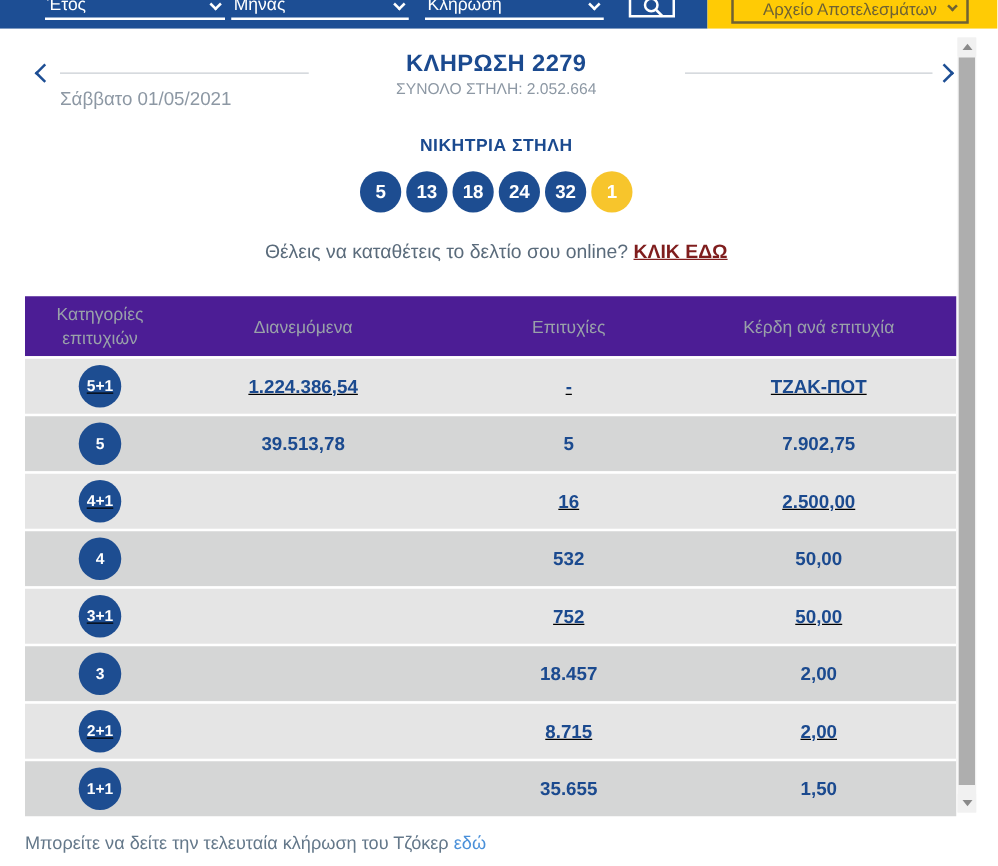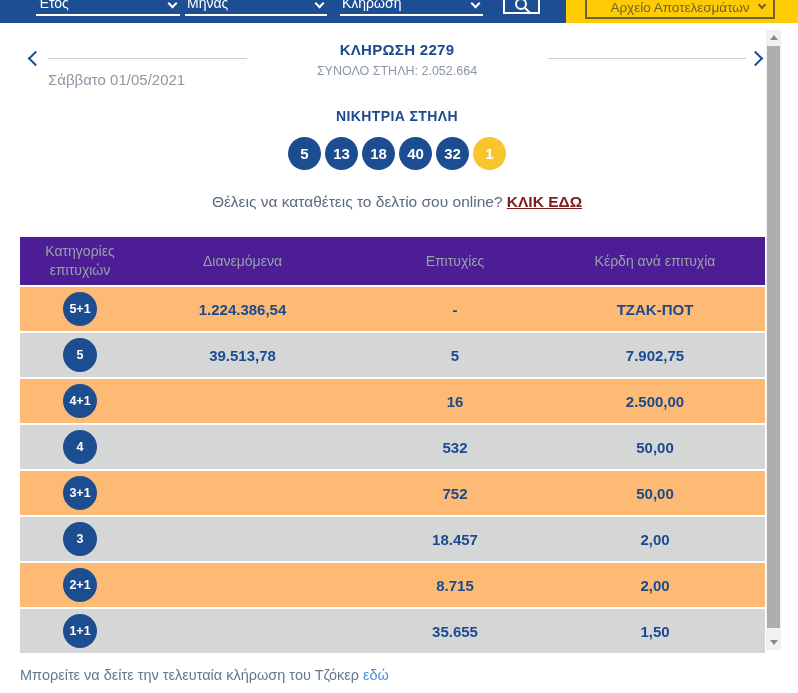--- a/index.html
+++ b/index.html
@@ -27,21 +27,21 @@
   .archive-btn .chev { position:absolute; right:8px; top:6px; width:6px; height:6px; }
 
   
   .nav-chev { position:absolute; width:11px; height:11px; color:#1d4e94; cursor:pointer; }
   #nav-prev { left:30px;  top:53px; border-left:2px solid currentColor;  border-bottom:2px solid currentColor; transform:rotate(45deg); }
   #nav-next { left:750px; top:53px; border-right:2px solid currentColor; border-top:2px solid currentColor;  transform:rotate(45deg); }
   .nav-line { position:absolute; top:58px; height:1px; background:#c9ced3; }
   #line-l { left:48px;  width:199px; }
   #line-r { left:548px; width:198px; }
   #draw-title { position:absolute; left:0; top:41px; width:794px; text-align:center;
-                color:#1b4a8f; font-size:15px; font-weight:bold; letter-spacing:.3px; }
+                color:#1b4a8f; font-size:19px; font-weight:bold; letter-spacing:.3px; }
   #draw-total { position:absolute; left:0; top:64px; width:794px; text-align:center;
                 color:#8d98a4; font-size:12.5px; }
   #draw-date  { position:absolute; left:48px; top:71px; color:#8d98a4; font-size:15px; }
 
   
   #win-heading { position:absolute; left:0; top:108px; width:794px; text-align:center;
                  color:#1b4a8f; font-size:14px; font-weight:bold; letter-spacing:.4px; }
   #balls { position:absolute; left:0; top:137px; width:794px; display:flex;
            justify-content:center; gap:4px; }
   .ball { width:33px; height:33px; border-radius:50%; background:#1d4d91; color:#fff;
@@ -56,21 +56,21 @@
   
   #rtable { position:absolute; left:20px; top:237px; width:745px; }
   .thead { display:flex; height:48px; align-items:center; background:#4c1d95;
            color:#99a1a9; font-size:14px; }
   .c1 { width:120px; text-align:center; }
   .c2 { width:205px; text-align:center; }
   .c3 { width:220px; text-align:center; }
   .c4 { width:200px; text-align:center; padding-right:20px; }
   .thead .c1 { padding:0 16px; line-height:1.35; }
   .trow { display:flex; height:46px; align-items:center; border-top:2px solid #fff; }
-  .trow.light { background:#fdba74; }
+  .trow.light { background:#e5e5e5;text-decoration:underline; }
   .trow.dark  { background:#d5d6d6; }
   .trow .val { color:#1b4a8f; font-weight:bold; font-size:15px; }
   .badge { width:34px; height:34px; border-radius:50%; background:#1d4d91; color:#fff;
            font-weight:bold; font-size:12.5px; display:flex; align-items:center;
            justify-content:center; margin:0 auto; }
 
   
   #footer { position:absolute; left:20px; top:667px; color:#64788a; font-size:14.5px; }
   #footer a { color:#4a90d9; cursor:pointer; text-decoration:none; }
 
@@ -128,21 +128,21 @@
 <span class="nav-line" id="line-r"></span>
 <div id="draw-title">ΚΛΗΡΩΣΗ 2279</div>
 <div id="draw-total">ΣΥΝΟΛΟ ΣΤΗΛΗ: 2.052.664</div>
 <div id="draw-date">Σάββατο 01/05/2021</div>
 
 <div id="win-heading">ΝΙΚΗΤΡΙΑ ΣΤΗΛΗ</div>
 <div id="balls">
   <div class="ball">5</div>
   <div class="ball">13</div>
   <div class="ball">18</div>
-  <div class="ball">40</div>
+  <div class="ball">24</div>
   <div class="ball">32</div>
   <div class="ball joker">1</div>
 </div>
 
 <div id="prompt">
   <span>Θέλεις να καταθέτεις το δελτίο σου online?</span>
   <a>ΚΛΙΚ ΕΔΩ</a>
 </div>
 
 <div id="rtable">

